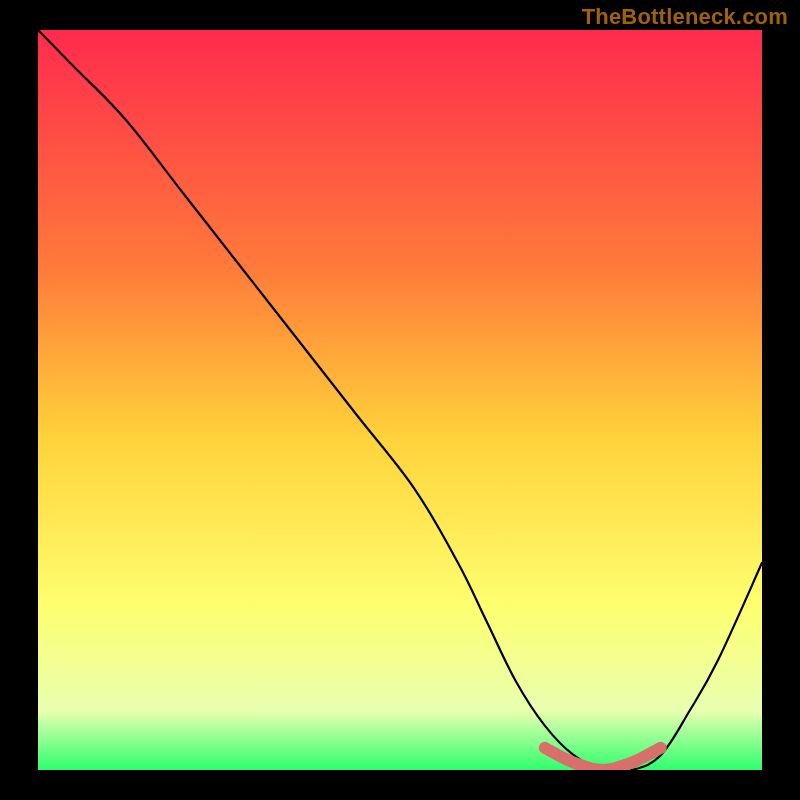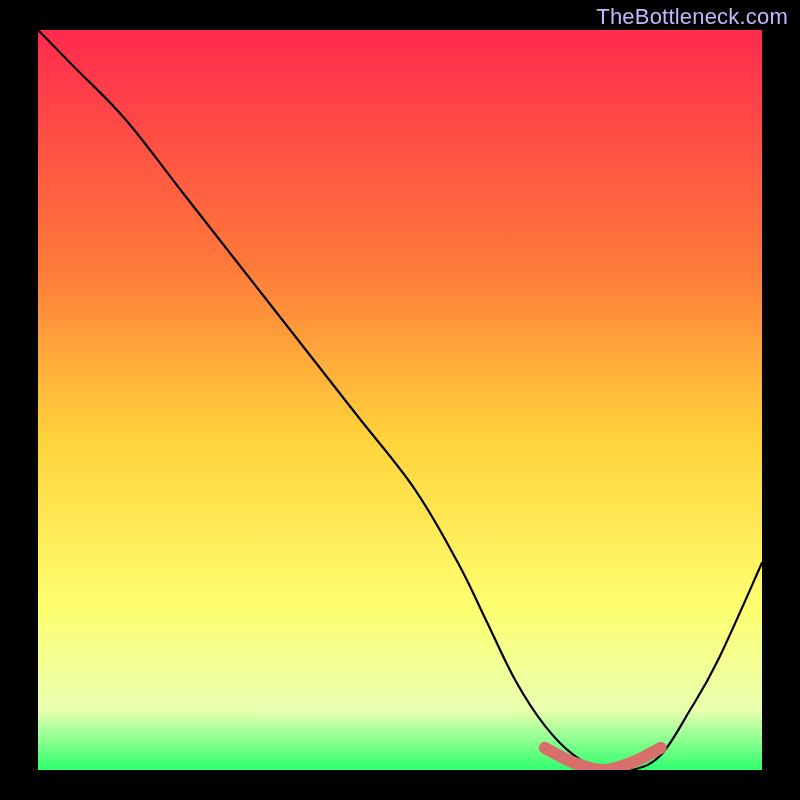--- a/index.html
+++ b/index.html
@@ -16,23 +16,23 @@
     top: 0;
     left: 0;
     width: 800px;
     height: 800px;
     background: #000;
   }
   .watermark {
     position: absolute;
     top: 4px;
     right: 12px;
-    color: #c4b5fd;
+    color: #a16207;
     font-size: 22px;
-    font-weight: 400;
+    font-weight: 700;
     letter-spacing: 0.2px;
   }
   .plot {
     position: absolute;
     left: 38px;
     top: 30px;
     width: 724px;
     height: 740px;
   }
   .plot svg {

